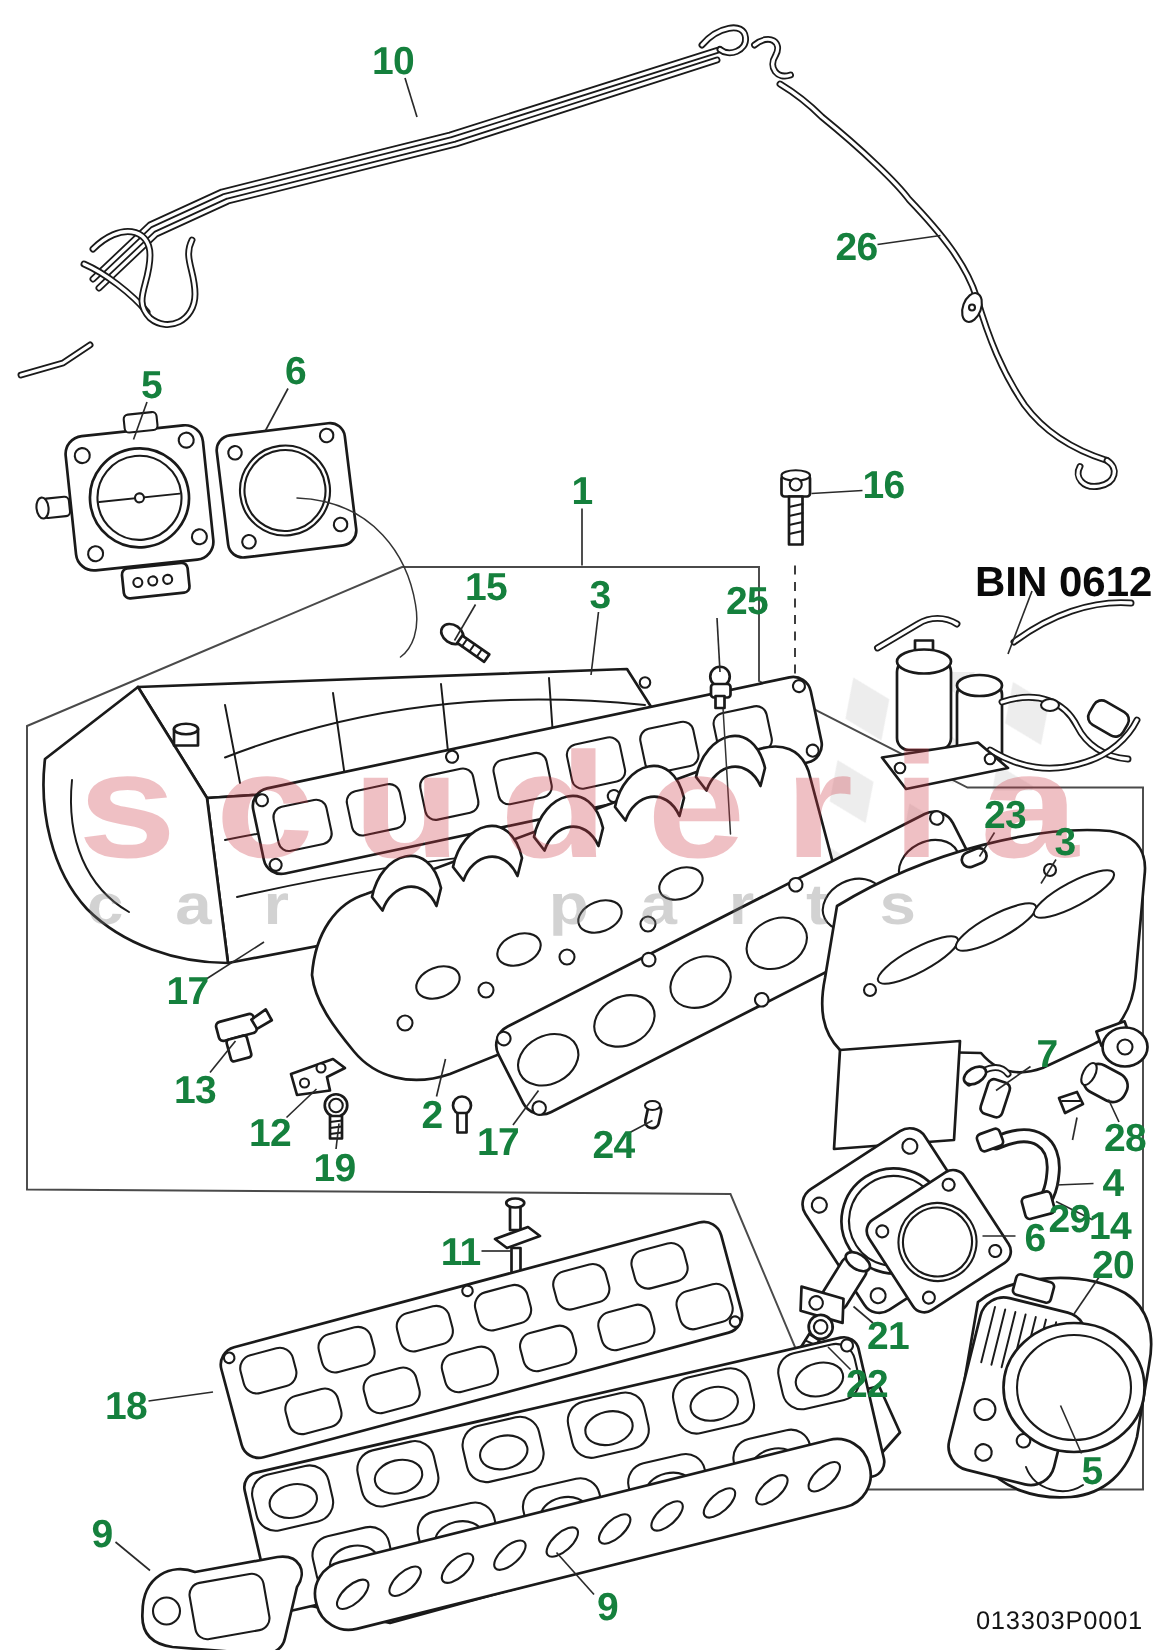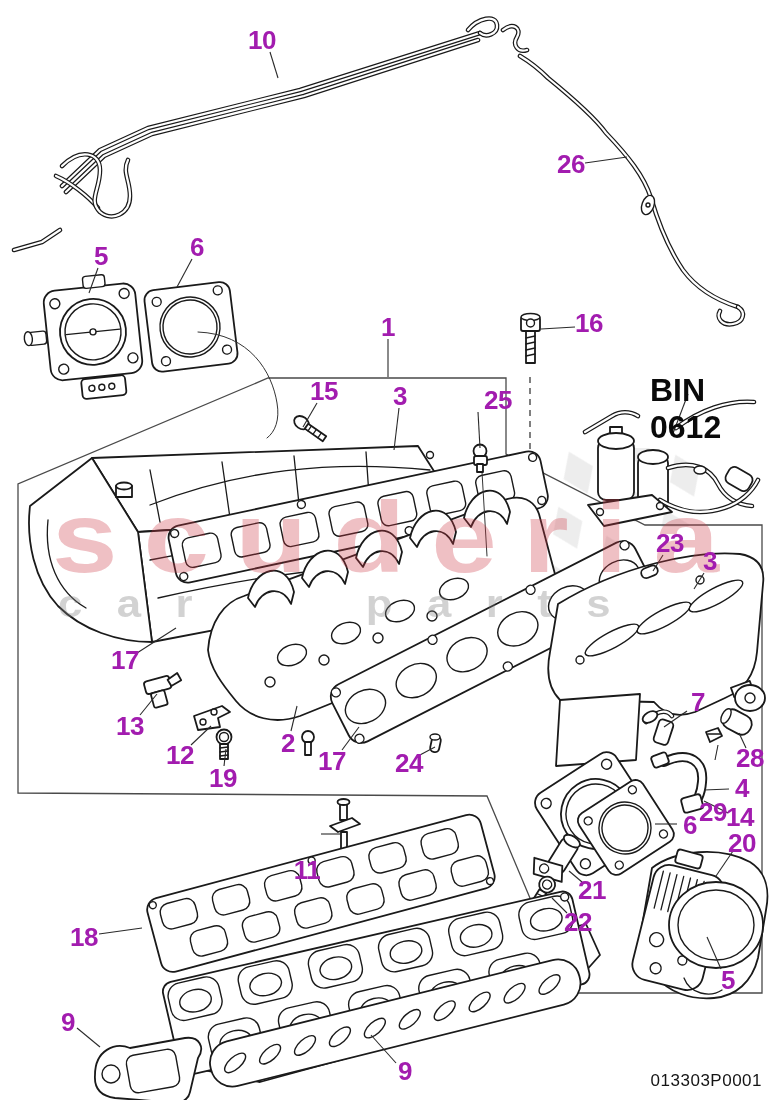--- a/index.html
+++ b/index.html
@@ -21,22 +21,22 @@
   
   #wm1{position:absolute;left:52px;top:487px;z-index:2;font-weight:bold;font-size:100px;
        line-height:1;letter-spacing:22px;transform:scaleX(1.18);transform-origin:left center;
        white-space:nowrap;pointer-events:none;}
   #wm2{position:absolute;left:58px;top:585px;z-index:2;font-weight:bold;font-size:38px;
        line-height:1;letter-spacing:30px;word-spacing:80px;transform:scaleX(1.15);
        transform-origin:left center;white-space:nowrap;pointer-events:none;}
   
   #label-layer{position:absolute;left:0;top:0;width:770px;height:1100px;z-index:3;pointer-events:none;}
   .callout{position:absolute;transform:translate(-50%,-50%);font-weight:bold;font-size:26px;
-           line-height:1;color:#a21caf;letter-spacing:-0.5px;}
-  #bin-label{position:absolute;left:650px;top:372px;font-weight:bold;font-size:32px;color:#0a0a0a;}
+           line-height:1;color:#15803d;letter-spacing:-0.5px;}
+  #bin-label{position:absolute;left:650px;top:372px;font-weight:bold;font-size:28px;color:#0a0a0a;}
   #part-number{position:absolute;right:8px;top:1071px;font-size:17px;color:#141414;letter-spacing:0.5px;text-align:right;}
 </style>
 </head>
 <body>
 
 <div id="canvas">
 
   <svg id="art" width="770" height="1100" viewBox="0 0 770 1100">
     <defs>
       <pattern id="chk" width="64" height="92" patternUnits="userSpaceOnUse" patternTransform="rotate(-24)">
@@ -486,20 +486,20 @@
         <div class="callout" style="left: 698px; top: 702px;">7</div>
         <div class="callout" style="left: 713px; top: 776px; margin-top: 36px;">29</div>
         <div class="callout" style="left: 750px; top: 758px;">28</div>
         <div class="callout" style="left: 742px; top: 788px;">4</div>
         <div class="callout" style="left: 740px; top: 817px;">14</div>
         <div class="callout" style="left: 690px; top: 825px;">6</div>
         <div class="callout" style="left: 742px; top: 843px;">20</div>
         <div class="callout" style="left: 592px; top: 890px;">21</div>
         <div class="callout" style="left: 578px; top: 922px;">22</div>
         <div class="callout" style="left: 728px; top: 980px;">5</div>
-        <div class="callout" style="left: 307px; top: 834px; margin-top: 36px;">11</div>
+        <div class="callout" style="left: 307px; top: 834px;">11</div>
         <div class="callout" style="left: 84px; top: 937px; text-align: right;">18</div>
         <div class="callout" style="left: 68px; top: 1022px;">9</div>
         <div class="callout" style="left: 405px; top: 1071px;">9</div>
       </div>
   </div>
 
 </div>
 
 </body></html>

